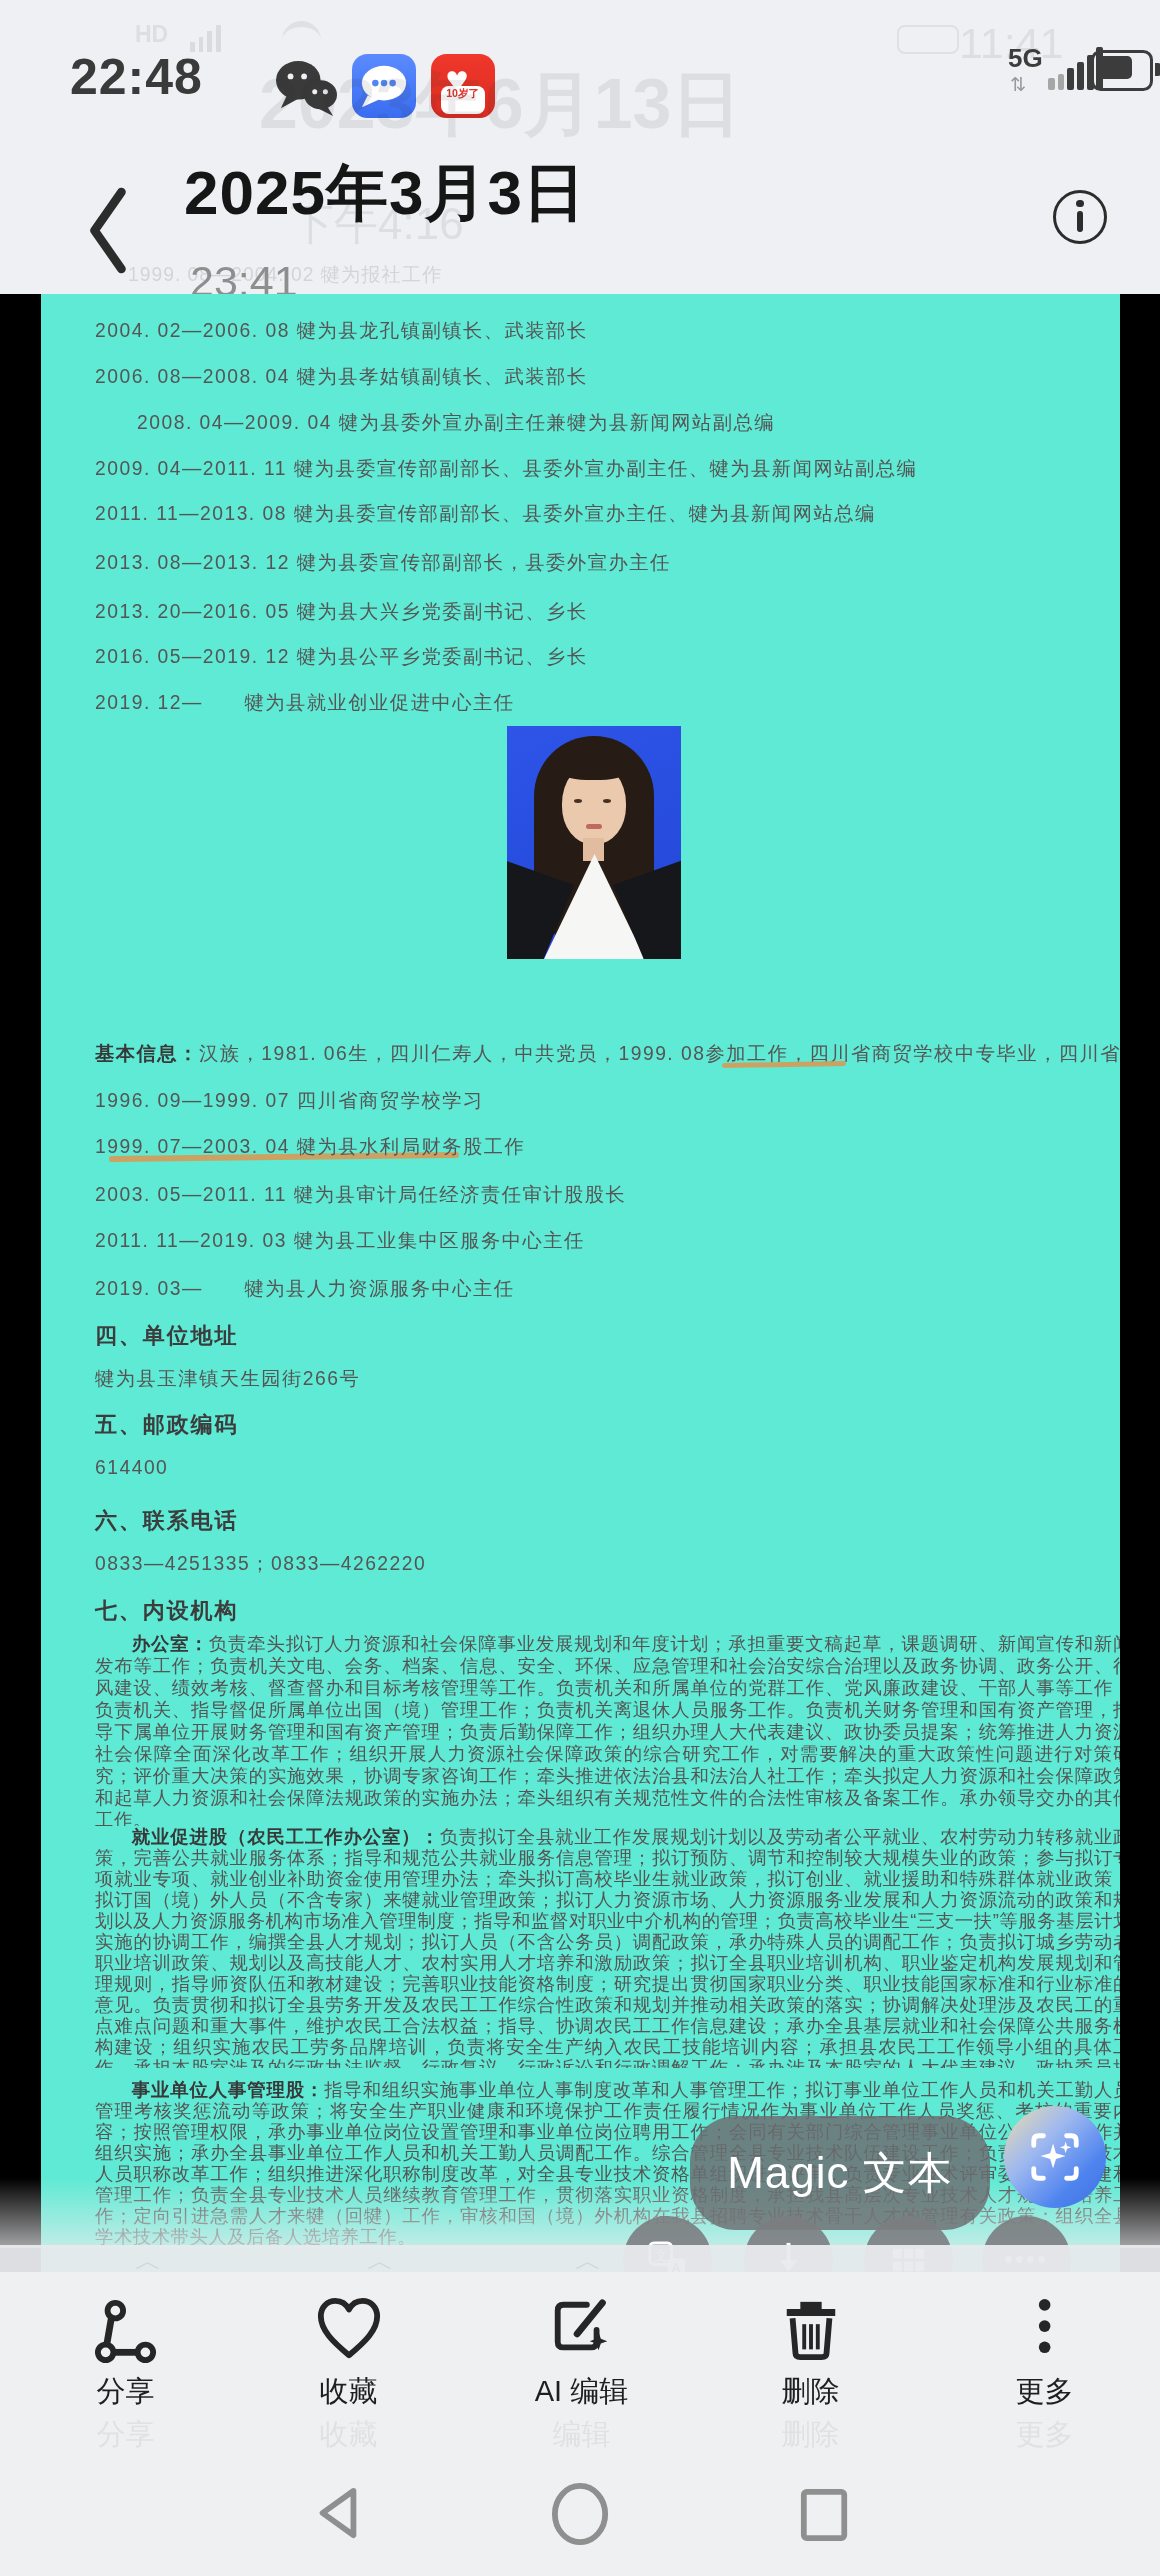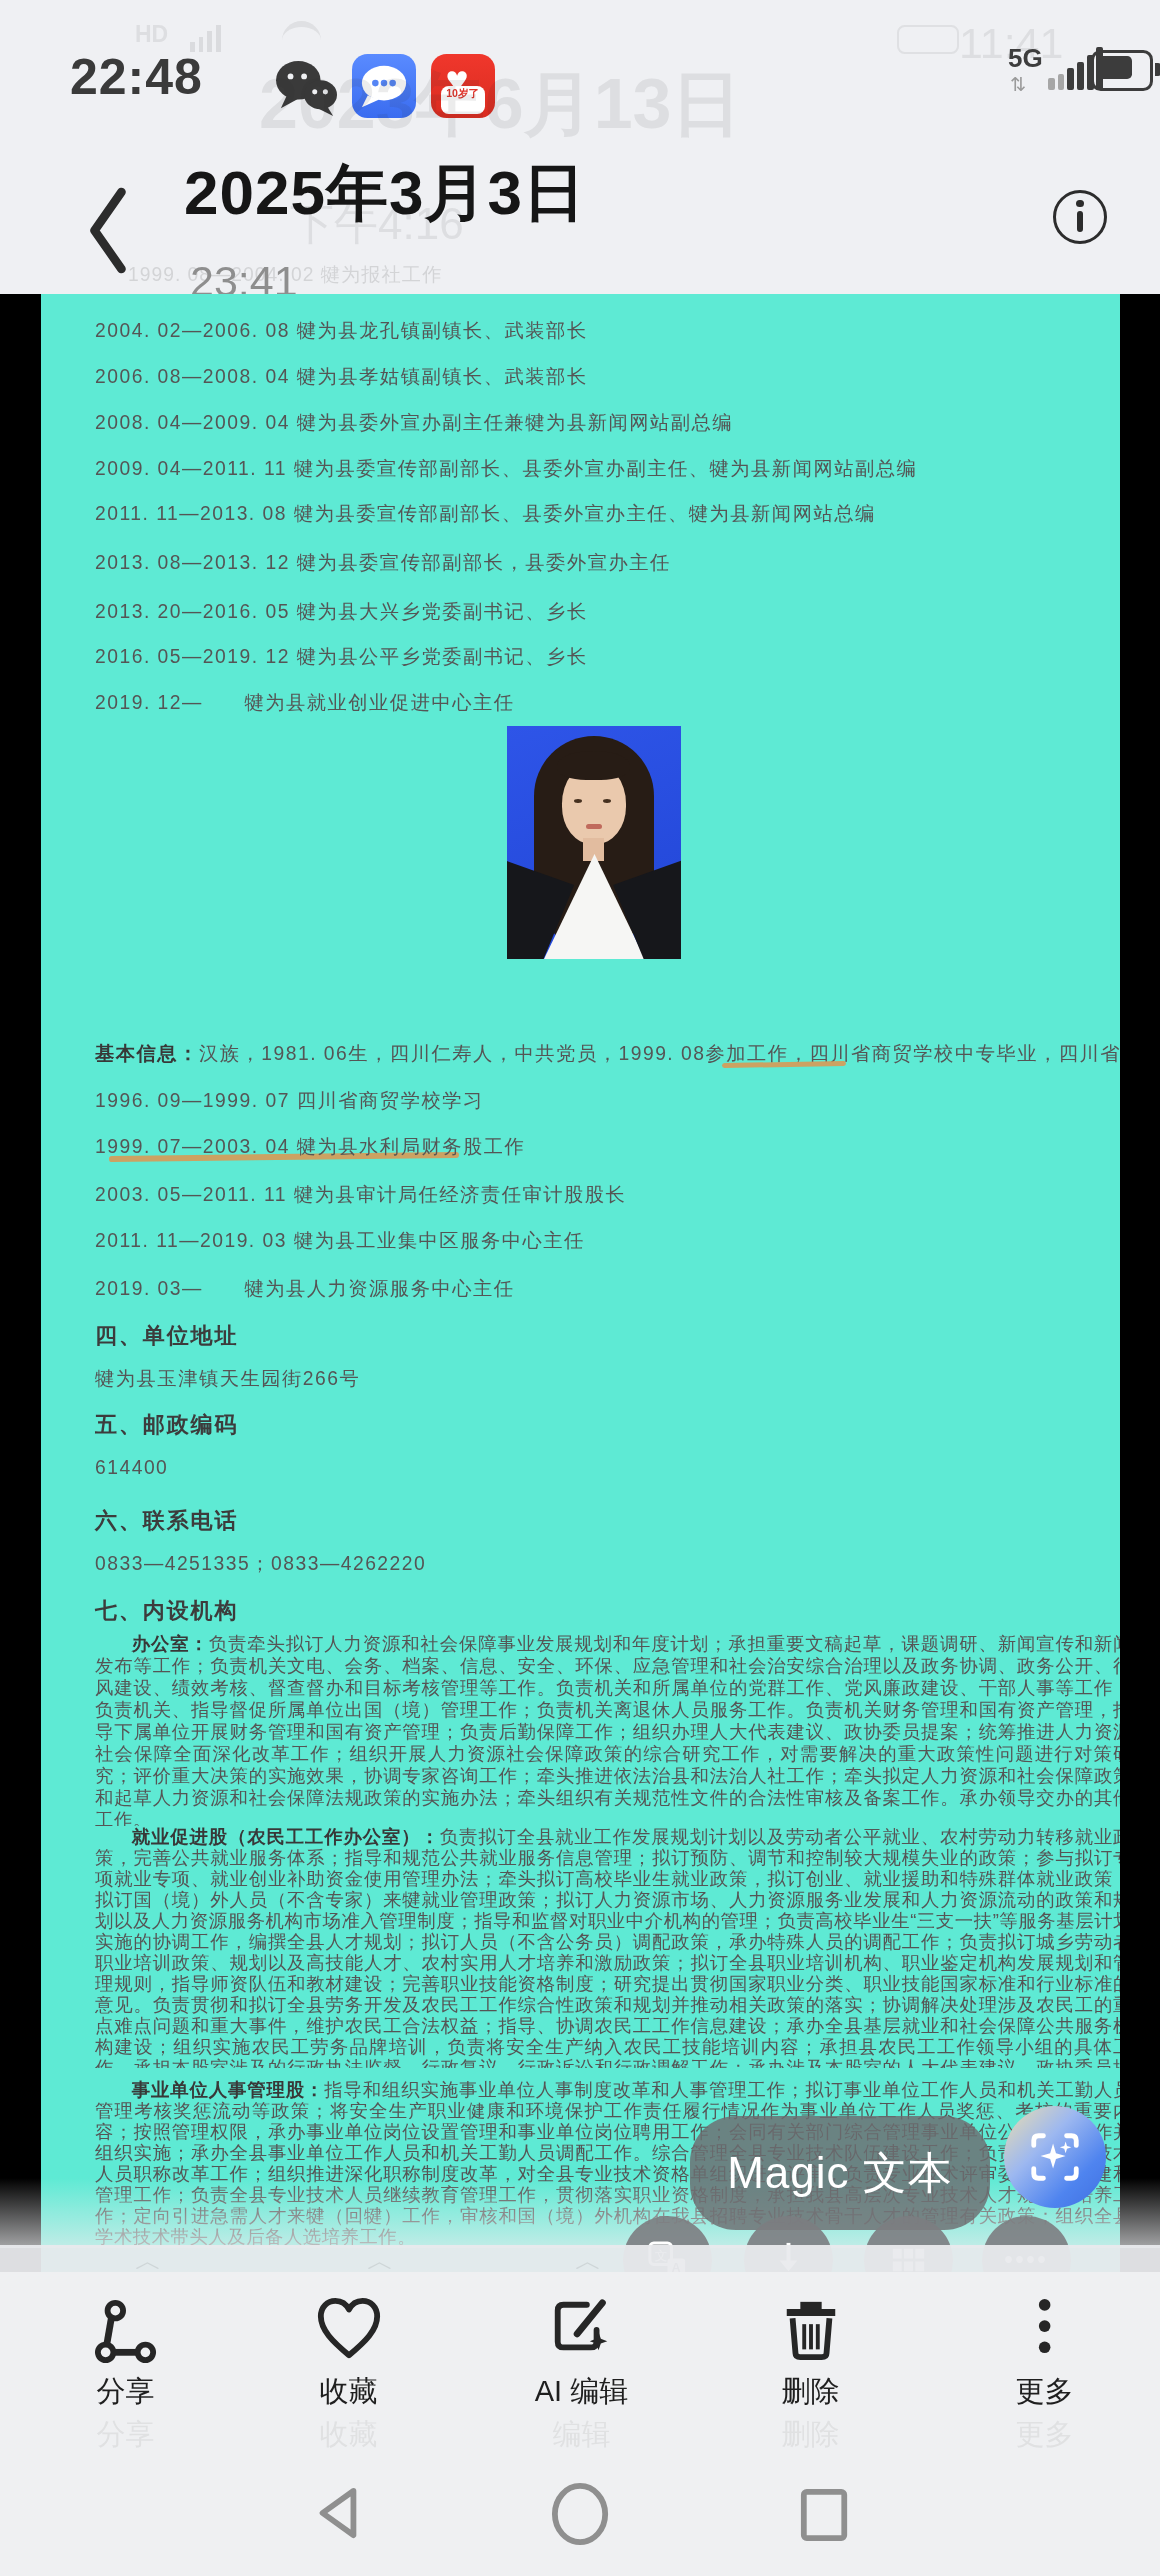--- a/index.html
+++ b/index.html
@@ -158,21 +158,21 @@
   <div class="dot"></div>
     <div class="stem"></div>
 </div>
 
 <div class="abs doc-viewport">
   <div class="doc-page">
 
     <div id="career-top">
         <div class="doc-line" style="top: 23px;">2004. 02—2006. 08 犍为县龙孔镇副镇长、武装部长</div>
         <div class="doc-line" style="top: 69px;">2006. 08—2008. 04 犍为县孝姑镇副镇长、武装部长</div>
-        <div class="doc-line" style="top: 115px;">2008. 04—2009. 04 犍为县委外宣办副主任兼犍为县新闻网站副总编</div>
+        <div class="doc-line" style="top: 115px; margin-left: 42px;">2008. 04—2009. 04 犍为县委外宣办副主任兼犍为县新闻网站副总编</div>
         <div class="doc-line" style="top: 161px;">2009. 04—2011. 11 犍为县委宣传部副部长、县委外宣办副主任、犍为县新闻网站副总编</div>
         <div class="doc-line" style="top: 206px;">2011. 11—2013. 08 犍为县委宣传部副部长、县委外宣办主任、犍为县新闻网站总编</div>
         <div class="doc-line" style="top: 255px;">2013. 08—2013. 12 犍为县委宣传部副部长，县委外宣办主任</div>
         <div class="doc-line" style="top: 304px;">2013. 20—2016. 05 犍为县大兴乡党委副书记、乡长</div>
         <div class="doc-line" style="top: 349px;">2016. 05—2019. 12 犍为县公平乡党委副书记、乡长</div>
         <div class="doc-line" style="top: 395px;">2019. 12—　　犍为县就业创业促进中心主任</div>
       </div>
 
     <div class="id-photo">
       <div class="hair"></div>

